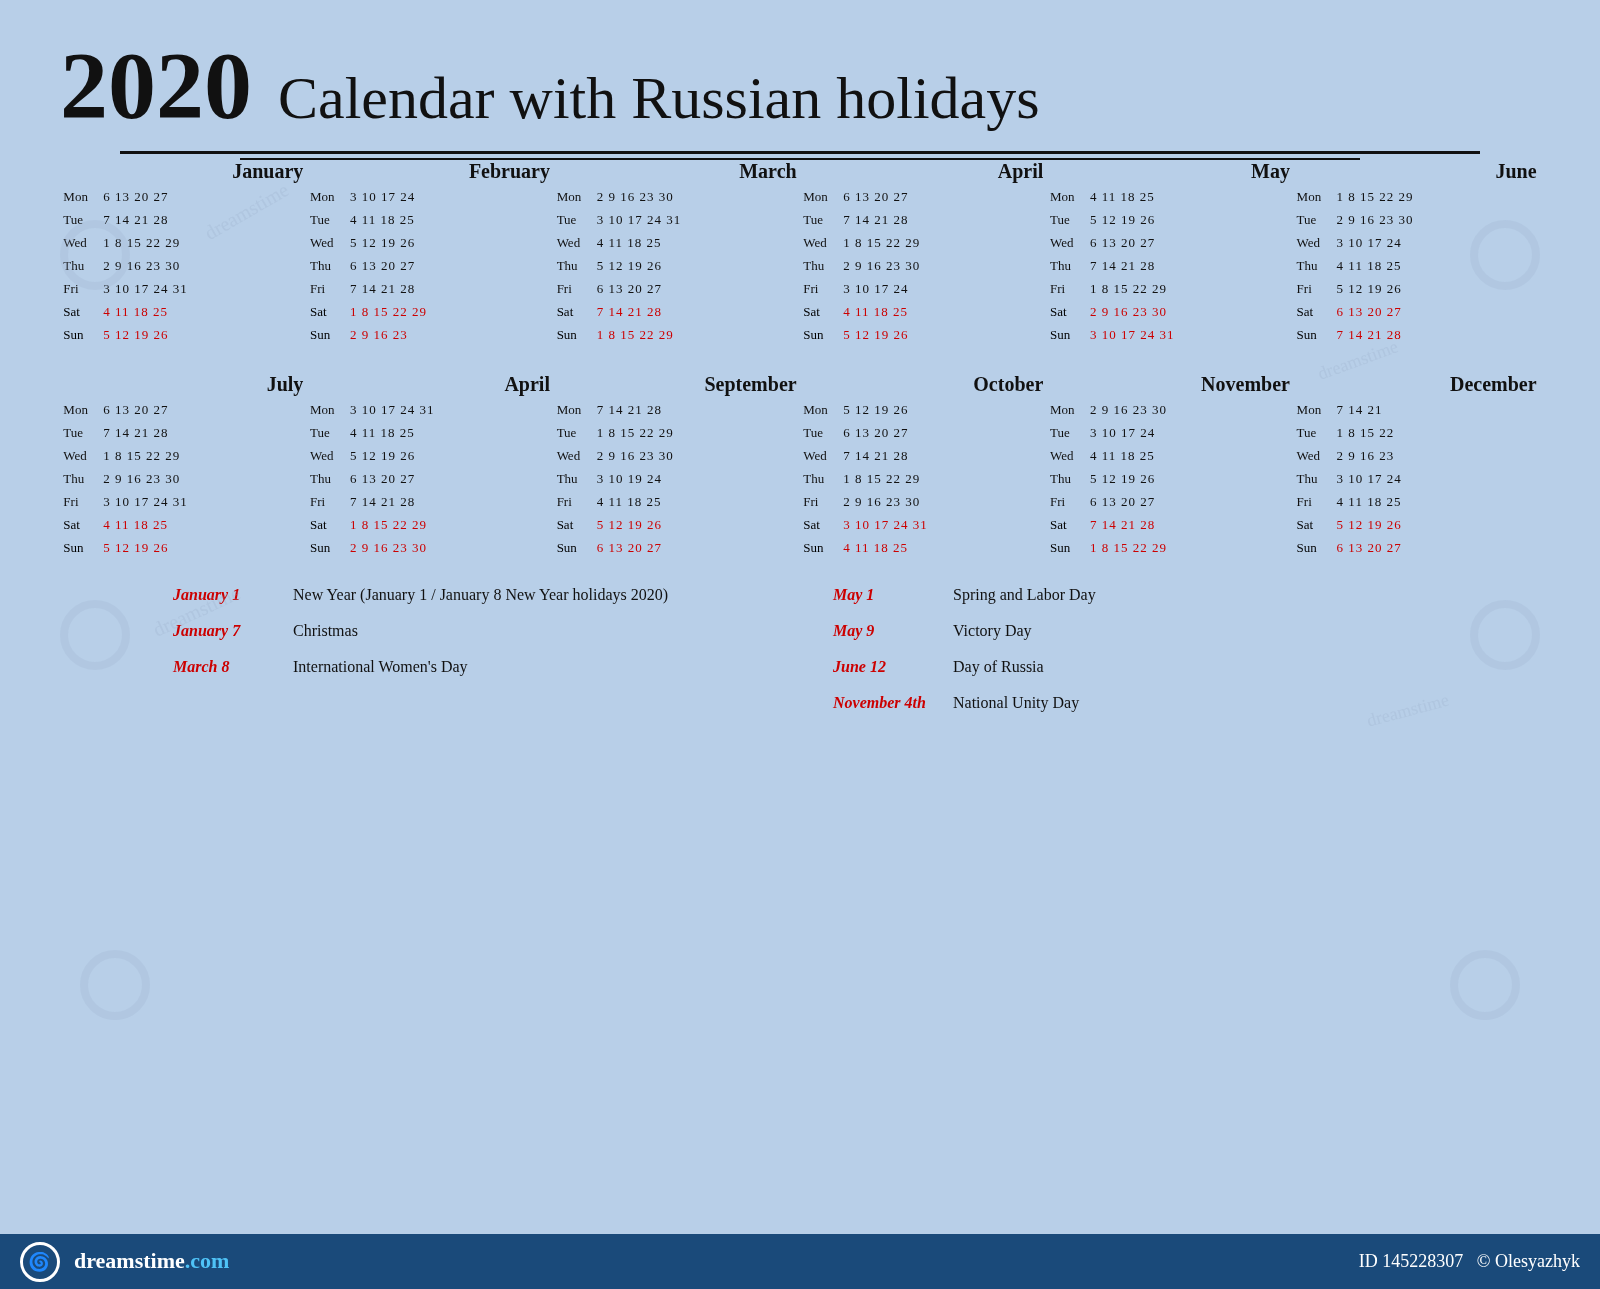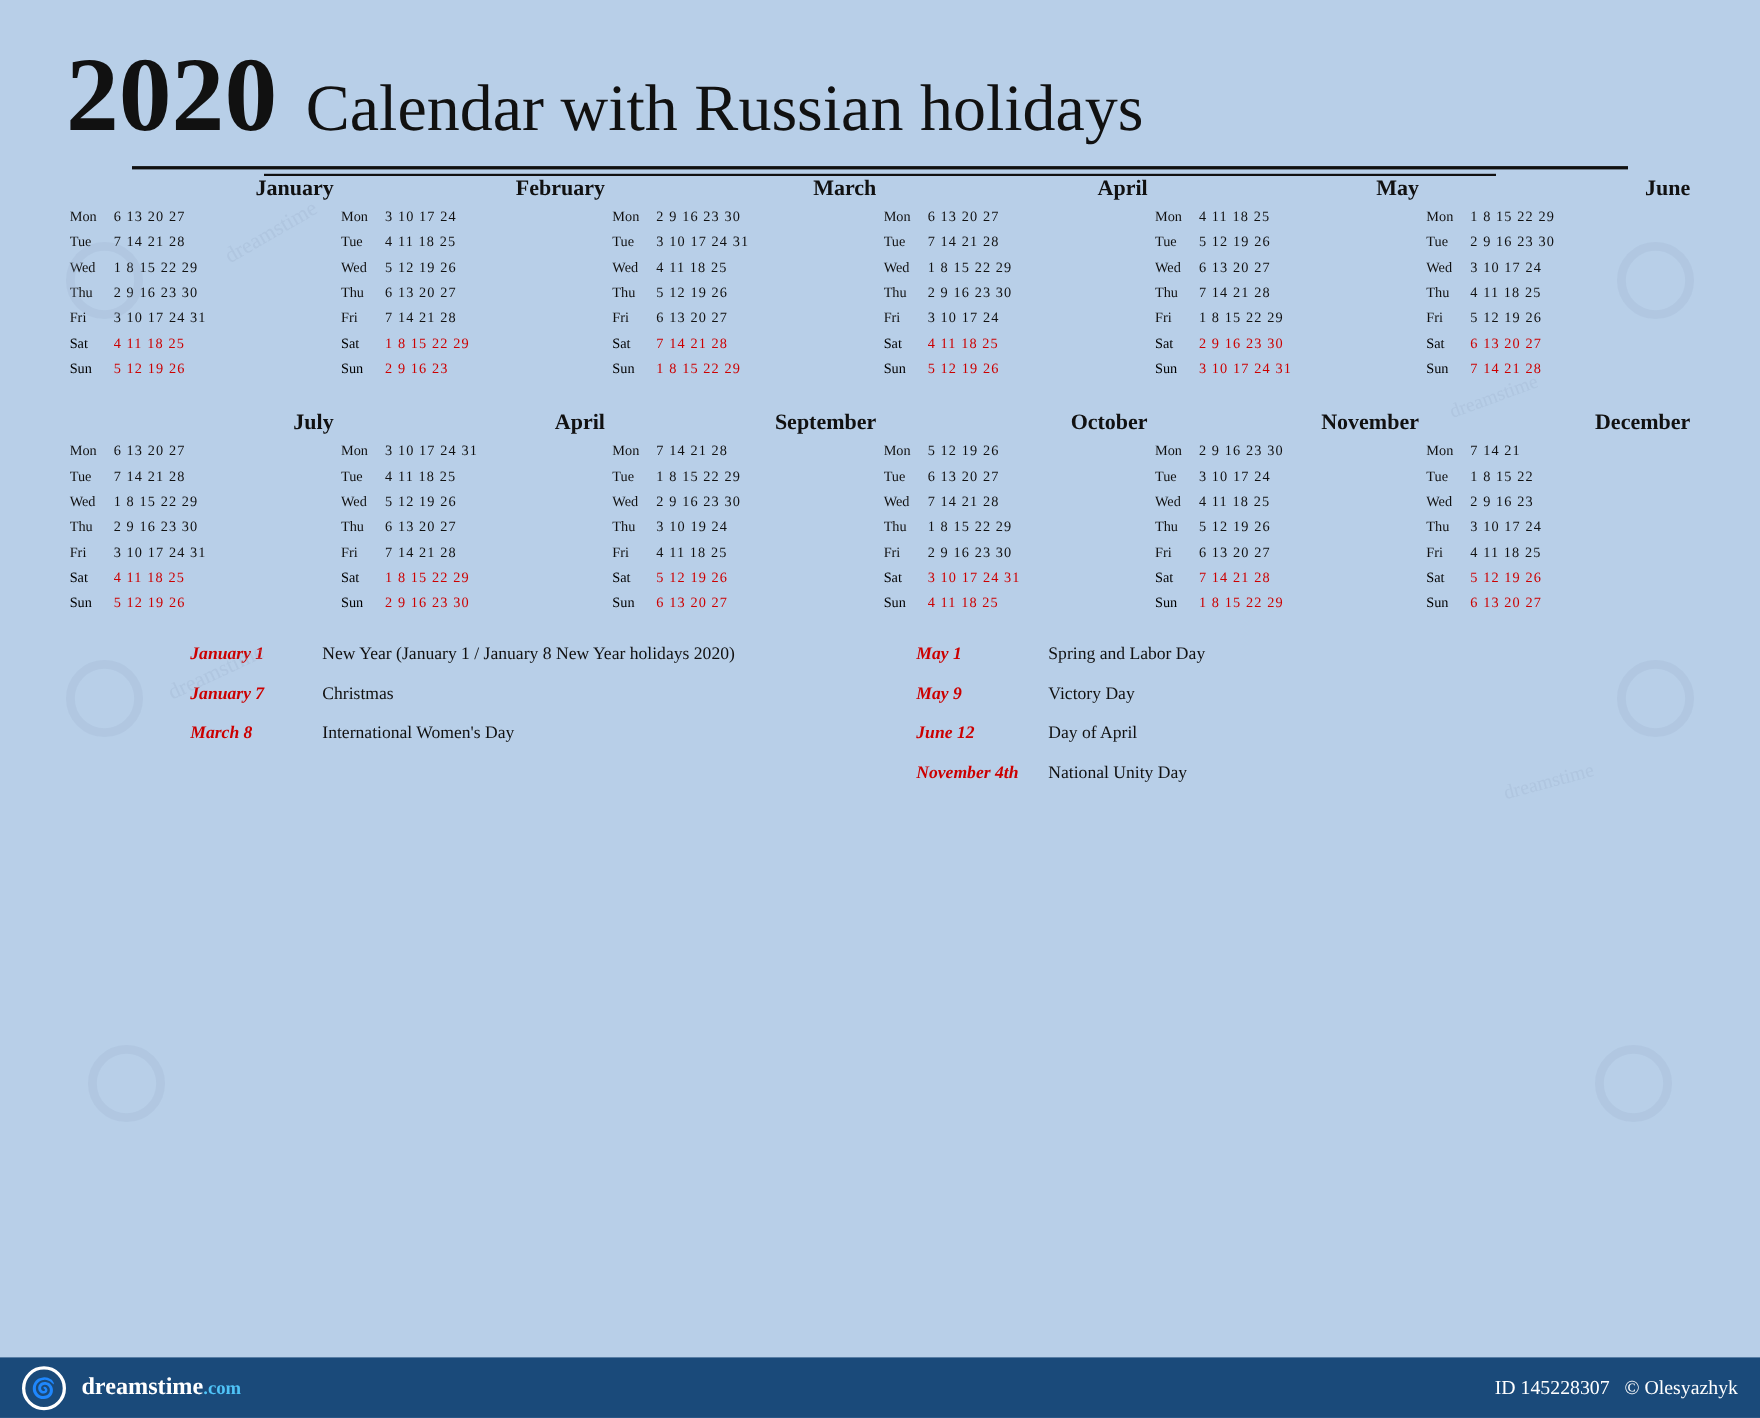--- a/index.html
+++ b/index.html
@@ -582,36 +582,36 @@
         <div class="holiday-row">
           <span class="holiday-date">May 1</span>
           <span class="holiday-name">Spring and Labor Day</span>
         </div>
         <div class="holiday-row">
           <span class="holiday-date">May 9</span>
           <span class="holiday-name">Victory Day</span>
         </div>
         <div class="holiday-row">
           <span class="holiday-date">June 12</span>
-          <span class="holiday-name">Day of April</span>
+          <span class="holiday-name">Day of Russia</span>
         </div>
         <div class="holiday-row">
           <span class="holiday-date">November 4th</span>
           <span class="holiday-name">National Unity Day</span>
         </div>
       </div>
   </div>
 </div>
 
 <div class="footer">
   <div class="footer-logo">
     <span style="display:inline-block;width:40px;height:40px;border-radius:50%;border:3px solid white;margin-right:8px;vertical-align:middle;position:relative;">
       <span style="position:absolute;top:50%;left:50%;transform:translate(-50%,-50%);color:white;font-size:18px;">🌀</span>
     </span>
-    <span style="color:white;font-size:22px;">dreamstime</span><span style="color:#4fc3f7;font-size:17px;">.com</span>
+    <span style="color:white;font-size:22px;">dreamstime</span><span style="color:#4fc3f7;font-size:22px;">.com</span>
   </div>
   <div style="color:white;font-size:18px;">
     <span>ID 145228307</span> &nbsp; <span>© Olesyazhyk</span>
   </div>
 </div>
 
 <div class="watermark" style="top:200px;left:200px;transform:rotate(-30deg);font-size:20px;">dreamstime</div>
 <div class="watermark" style="top:350px;right:200px;transform:rotate(-20deg);font-size:18px;">dreamstime</div>
 <div class="watermark" style="top:600px;left:150px;transform:rotate(-25deg);font-size:20px;">dreamstime</div>
 <div class="watermark" style="top:700px;right:150px;transform:rotate(-15deg);font-size:18px;">dreamstime</div>

